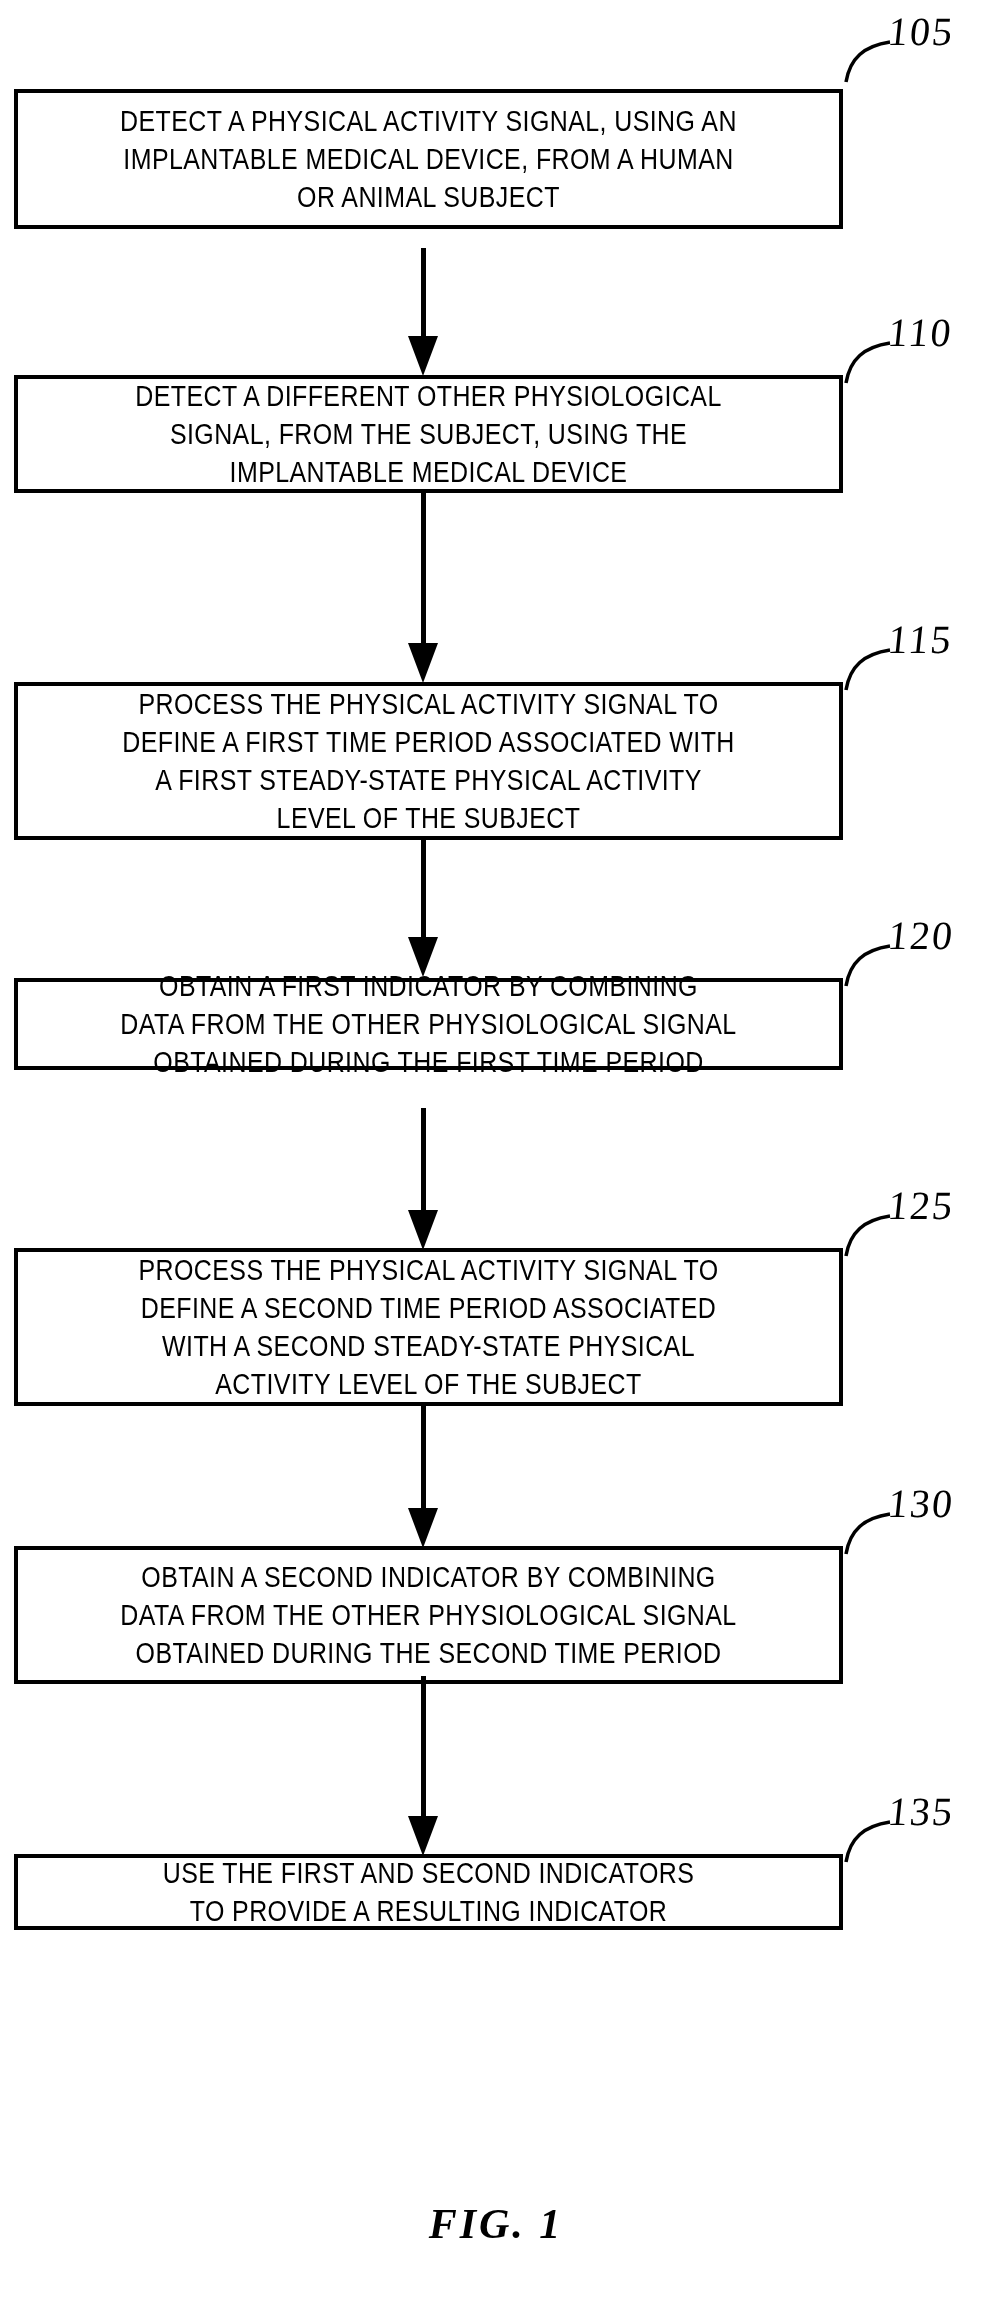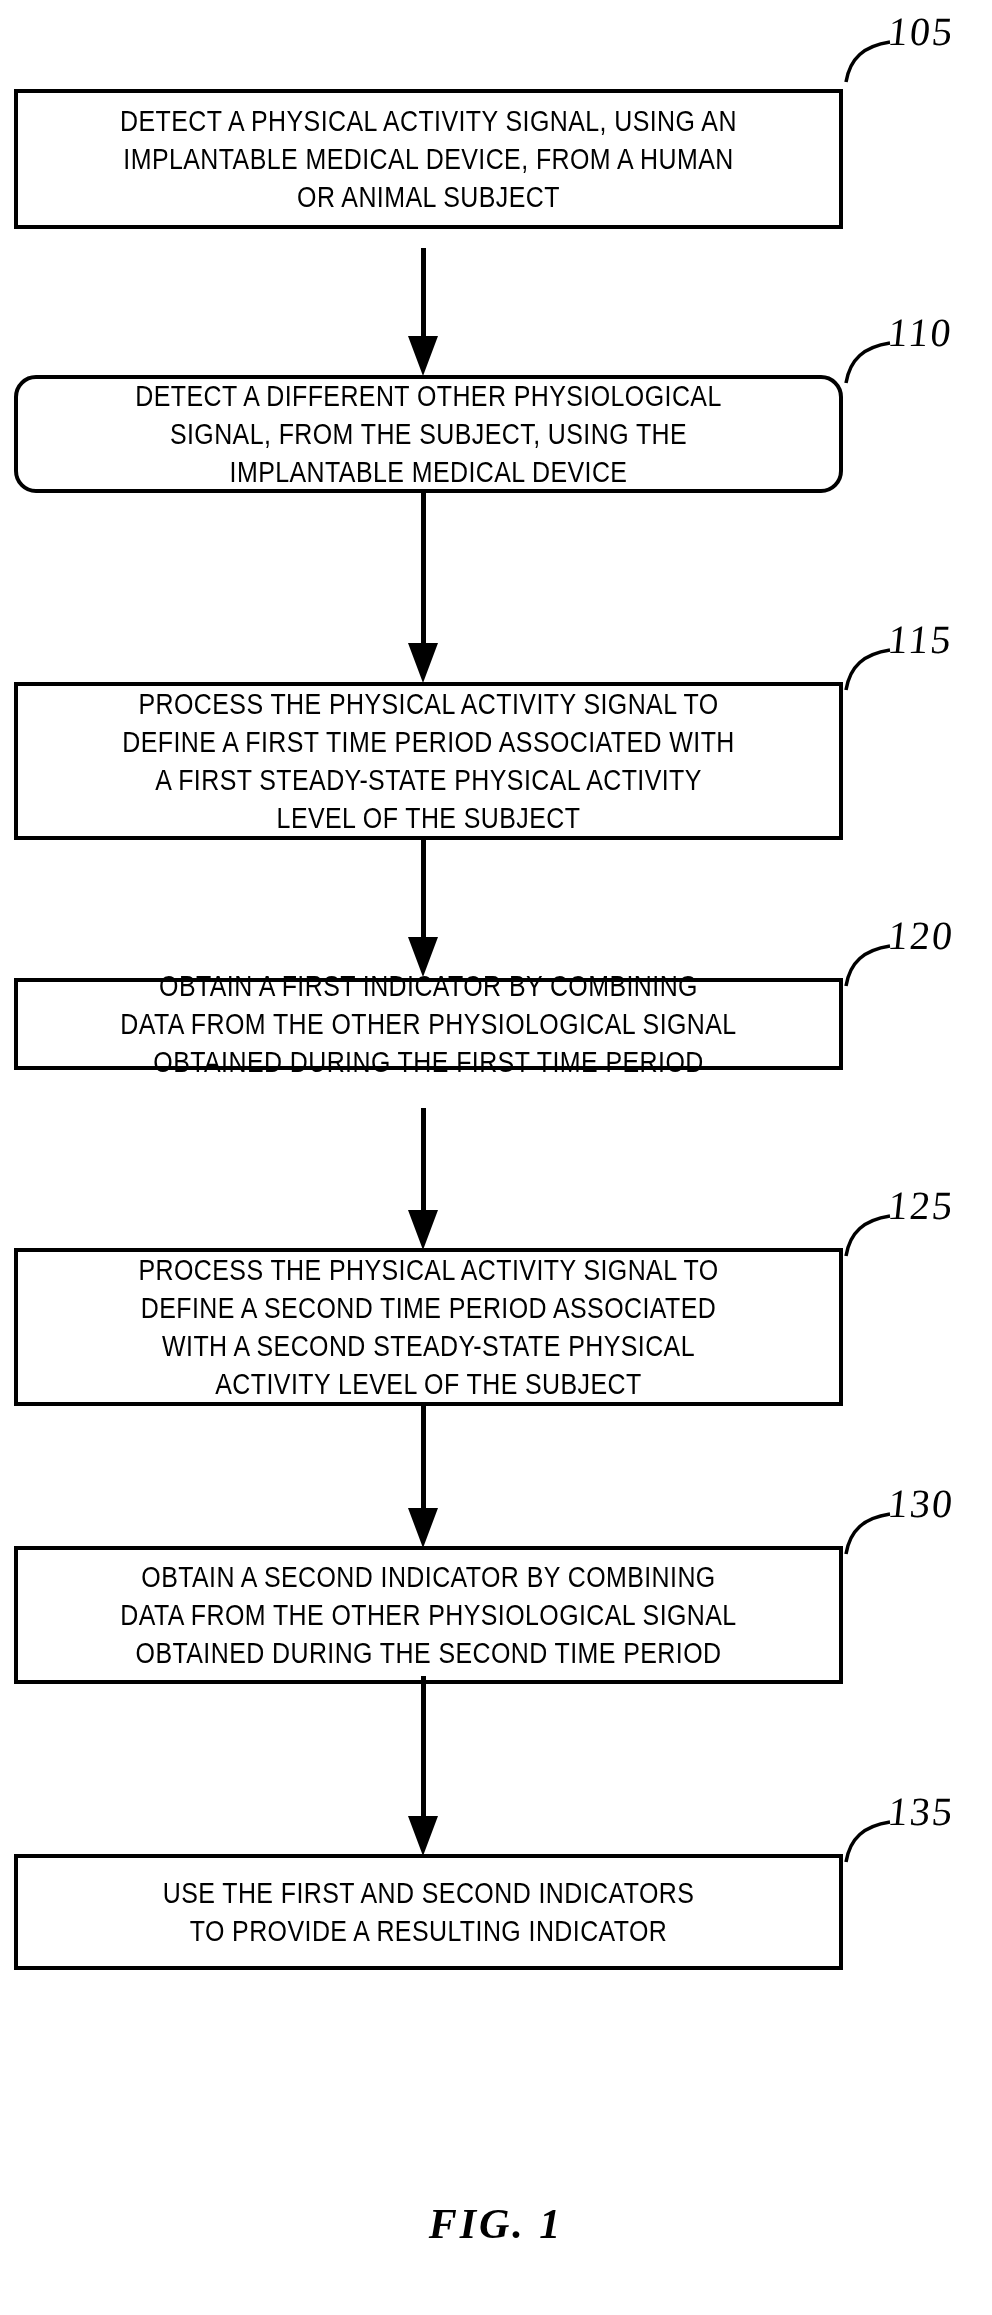--- a/index.html
+++ b/index.html
@@ -109,21 +109,21 @@
     <span class="line">OR ANIMAL SUBJECT</span>
   </div>
   <svg class="ref-leader" style="left:820px; top:32px;" width="80" height="52">
     <path d="M 26 50 C 30 26, 44 14, 70 10" stroke="#000" stroke-width="3.5" fill="none"></path>
   </svg>
   <div class="ref-label" style="left:888px; top:12px;">105</div>
 
   <div class="connector" style="top:248px; height:96px;"></div>
   <div class="arrowhead" style="top:336px;"></div>
 
-  <div class="flow-box" style="top:375px; height:118px;border-radius:22px;">
+  <div class="flow-box" style="top:375px; height:118px;">
     <span class="line">DETECT A DIFFERENT OTHER PHYSIOLOGICAL</span>
     <span class="line">SIGNAL, FROM THE SUBJECT, USING THE</span>
     <span class="line">IMPLANTABLE MEDICAL DEVICE</span>
   </div>
   <svg class="ref-leader" style="left:820px; top:333px;" width="80" height="52">
     <path d="M 26 50 C 30 26, 44 14, 70 10" stroke="#000" stroke-width="3.5" fill="none"></path>
   </svg>
   <div class="ref-label" style="left:888px; top:313px;">110</div>
 
   <div class="connector" style="top:493px; height:158px;"></div>
@@ -176,21 +176,21 @@
     <span class="line">OBTAINED DURING THE SECOND TIME PERIOD</span>
   </div>
   <svg class="ref-leader" style="left:820px; top:1504px;" width="80" height="52">
     <path d="M 26 50 C 30 26, 44 14, 70 10" stroke="#000" stroke-width="3.5" fill="none"></path>
   </svg>
   <div class="ref-label" style="left:888px; top:1484px;">130</div>
 
   <div class="connector" style="top:1676px; height:148px;"></div>
   <div class="arrowhead" style="top:1816px;"></div>
 
-  <div class="flow-box" style="top:1854px; height:116px;">
+  <div class="flow-box" style="top:1854px; height:76px;">
     <span class="line">USE THE FIRST AND SECOND INDICATORS</span>
     <span class="line">TO PROVIDE A RESULTING INDICATOR</span>
   </div>
   <svg class="ref-leader" style="left:820px; top:1812px;" width="80" height="52">
     <path d="M 26 50 C 30 26, 44 14, 70 10" stroke="#000" stroke-width="3.5" fill="none"></path>
   </svg>
   <div class="ref-label" style="left:888px; top:1792px;">135</div>
 
   <div id="fig-caption">FIG. 1</div>
 

